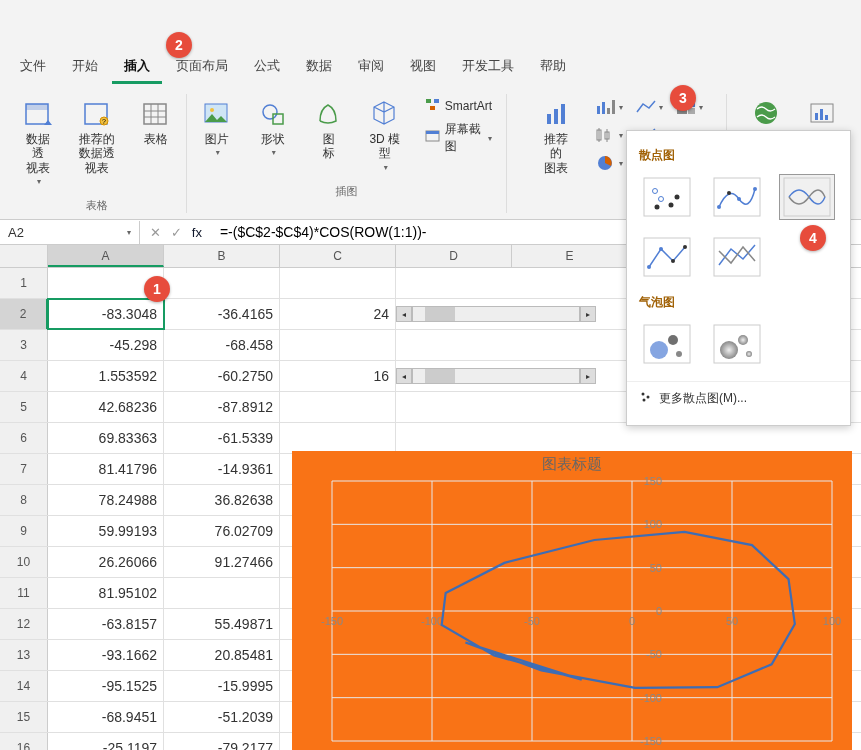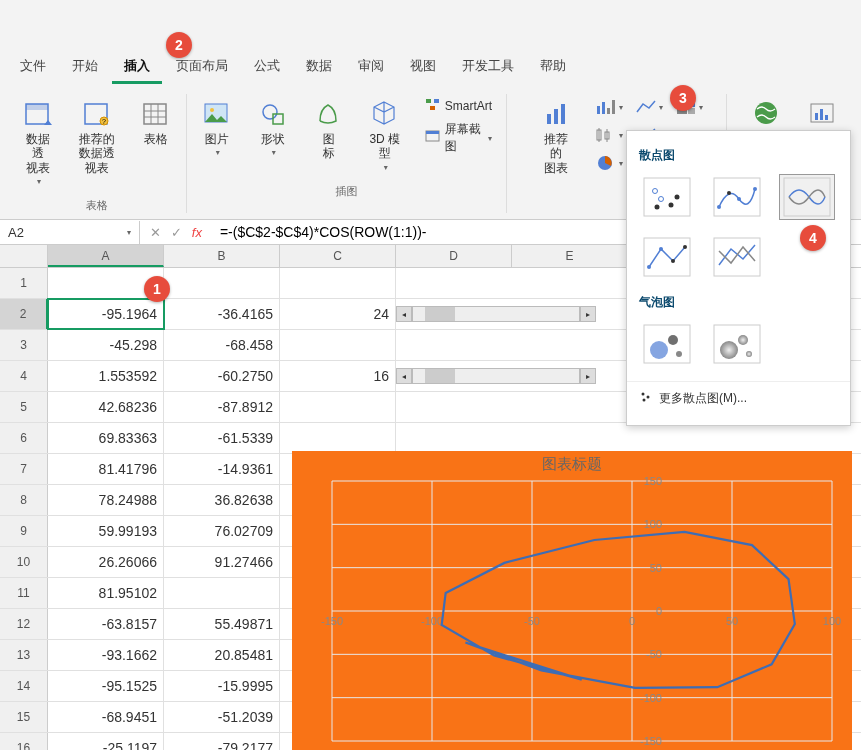--- a/index.html
+++ b/index.html
@@ -19,30 +19,30 @@
 .group-caption { font-size: 11px; color: #666; margin-top: 8px; }
 .ribbon-col { display: flex; flex-direction: column; gap: 2px; }
 .small-btn { display: flex; align-items: center; gap: 4px; padding: 2px 6px; font-size: 12px; cursor: pointer; }
 .caret { font-size: 8px; color: #666; margin-left: 2px; }
 
 .chart-grid { display: grid; grid-template-columns: repeat(3, 38px); grid-auto-rows: 26px; gap: 2px; }
 .chart-cell { display: flex; align-items: center; justify-content: center; cursor: pointer; }
 
 .dropdown { position: absolute; right: 10px; top: 130px; width: 225px; background: #fff; border: 1px solid #ccc; box-shadow: 0 2px 8px rgba(0,0,0,.2); z-index: 100; padding: 10px 0; }
 .dropdown-section { padding: 0 12px; }
-.dropdown-title { font-size: 12px; font-weight: bold; color: #0c4a6e; margin: 6px 0 10px; }
+.dropdown-title { font-size: 12px; font-weight: bold; color: #a16207; margin: 6px 0 10px; }
 .thumb-row { display: flex; gap: 14px; margin-bottom: 14px; }
 .thumb { width: 56px; height: 46px; cursor: pointer; display: flex; align-items: center; justify-content: center; }
 .thumb.selected { border: 1px solid #999; background: #f0f0f0; }
 .more-link { display: flex; align-items: center; gap: 6px; padding: 8px 12px; font-size: 12px; cursor: pointer; border-top: 1px solid #eee; margin-top: 2px; }
 
 .namebar { display: flex; align-items: center; background: #fff; border-bottom: 1px solid #ccc; }
 .namebox { width: 140px; padding: 4px 8px; border-right: 1px solid #ccc; display: flex; align-items: center; justify-content: space-between; }
 .fx-ctrls { display: flex; align-items: center; gap: 10px; padding: 0 10px; color: #999; }
-.fx-label { font-style: italic; color: #ef4444; }
+.fx-label { color: #0f172a; }
 .formula-input { flex: 1; padding: 4px 8px; border: none; font-size: 14px; }
 
 .grid-wrap { background: #fff; position: relative; }
 .col-headers { display: flex; border-bottom: 1px solid #ccc; }
 .corner { width: 48px; height: 22px; background: #f0f0f0; border-right: 1px solid #ccc; }
 .col-h { width: 116px; height: 22px; background: #f0f0f0; border-right: 1px solid #ccc; text-align: center; line-height: 22px; font-size: 12px; color: #555; }
 .col-h.sel { background: #d4d4d4; border-bottom: 2px solid #169b62; }
 
 .row { display: flex; border-bottom: 1px solid #e0e0e0; }
 .row-h { width: 48px; height: 30px; background: #f0f0f0; border-right: 1px solid #ccc; text-align: center; line-height: 30px; font-size: 12px; color: #555; }
@@ -405,21 +405,21 @@
   <div id="rowsHost">
       <div class="row">
         <div class="row-h">1</div>
         <div class="cell"></div>
         <div class="cell"></div>
         <div class="cell"></div>
         <div style="width: 200px;"></div>
       </div>
       <div class="row">
         <div class="row-h sel">2</div>
-        <div class="cell sel">-95.1964</div>
+        <div class="cell sel">-83.3048</div>
         <div class="cell">-36.4165</div>
         <div class="cell">24</div>
         <div class="scroll-ctrl">
           <div class="scroll-btn">◂</div>
           <div class="scroll-track">
             <div class="scroll-thumb"></div>
           </div>
           <div class="scroll-btn">▸</div>
         </div>
       </div>

